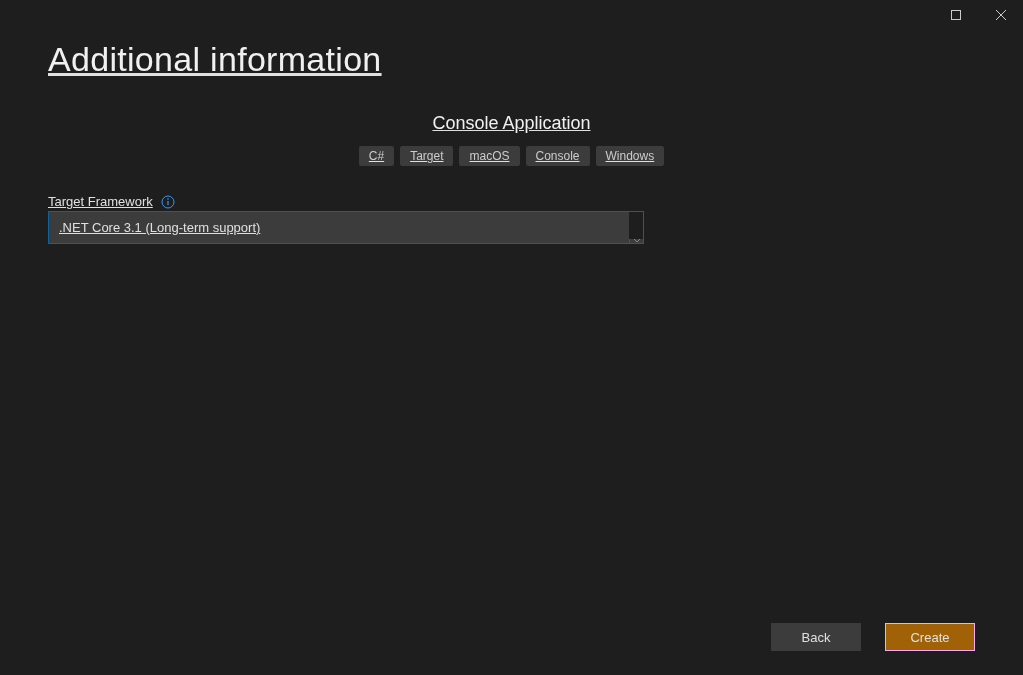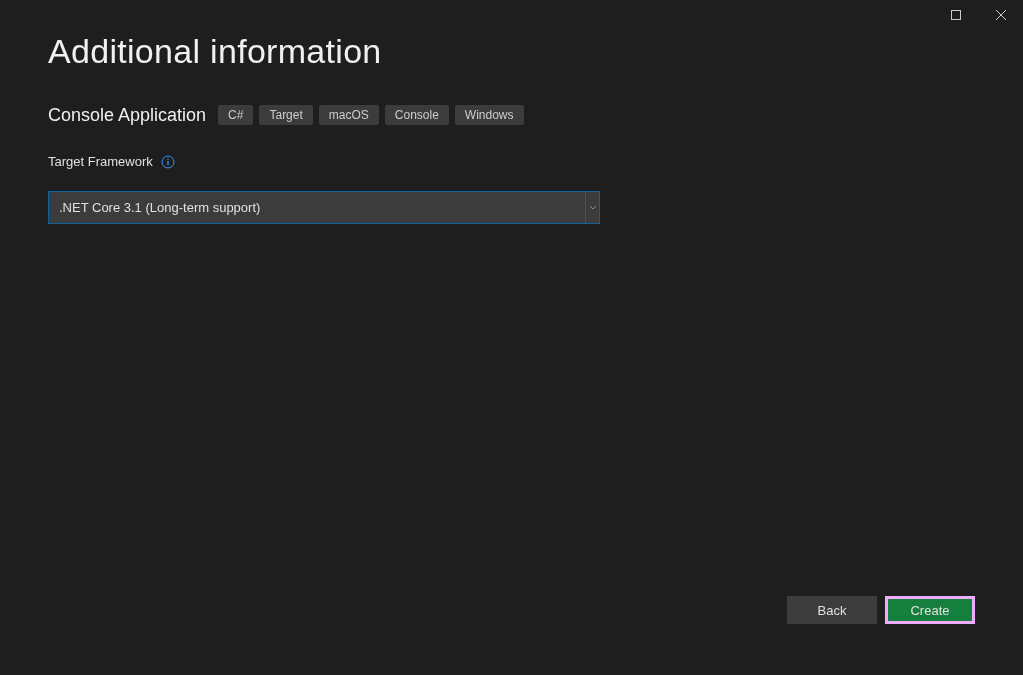--- a/index.html
+++ b/index.html
@@ -26,34 +26,36 @@
     .window-control {
       width: 45px;
       height: 30px;
       display: flex;
       align-items: center;
       justify-content: center;
       cursor: pointer;
       color: #cccccc;
     }
     .content {
-      padding: 32px 48px 0 48px;
+      padding: 40px 48px 0 48px;
+      text-decoration: underline;
     }
     .page-title {
       font-size: 34px;
       font-weight: 300;
       color: #f0f0f0;
       margin-bottom: 34px;
       letter-spacing: 0.3px;
     }
     .subtitle-row {
       display: flex;
-      align-items: flex-start;
+      align-items: center;
       gap: 12px;
       margin-bottom: 28px;
+      flex-direction: column;
     }
     .subtitle {
       font-size: 18px;
       font-weight: 400;
       color: #f0f0f0;
     }
     .tags {
       display: flex;
       gap: 6px;
     }
@@ -61,37 +63,38 @@
       background: #3c3c3c;
       color: #cccccc;
       font-size: 12px;
       padding: 3px 10px;
       border-radius: 2px;
     }
     .field-label-row {
       display: flex;
       align-items: center;
       gap: 8px;
-      margin-bottom: 22px;
+      margin-bottom: 2px;
     }
     .field-label {
       font-size: 13px;
       color: #e0e0e0;
     }
     .info-icon {
       width: 14px;
       height: 14px;
       display: flex;
       align-items: center;
       justify-content: center;
     }
     .dropdown {
       display: flex;
-      width: 552px;
+      width: 596px;
       border: 1px solid #0e639c;
+      align-items: flex-end;
     }
     .dropdown-value {
       flex: 1;
       background: #3c3c3c;
       color: #e0e0e0;
       font-size: 13px;
       padding: 8px 10px;
       border: none;
       outline: none;
     }
@@ -101,43 +104,43 @@
       border-left: 1px solid #0e639c;
       display: flex;
       align-items: center;
       justify-content: center;
       cursor: pointer;
       color: #888;
       font-size: 8px;
     }
     .footer {
       position: absolute;
-      bottom: 51px;
+      bottom: 24px;
       right: 48px;
       display: flex;
-      gap: 8px;
+      gap: 24px;
     }
     .btn {
       width: 90px;
       height: 28px;
       font-size: 13px;
       border: none;
       cursor: pointer;
       display: flex;
       align-items: center;
       justify-content: center;
     }
     .btn-back {
       background: #3c3c3c;
       color: #e0e0e0;
     }
     .btn-create {
-      background: #15803d;
+      background: #a16207;
       color: #e0e0e0;
-      border: 3px solid #f0abfc;
+      border: 1px solid #f0abfc;
     }
   </style>
 </head>
 <body>
 
 <div class="window-controls">
   <div class="window-control">
     <svg width="10" height="10" viewBox="0 0 10 10">
       <rect x="0.5" y="0.5" width="9" height="9" fill="none" stroke="#cccccc" stroke-width="1"></rect>
     </svg>

